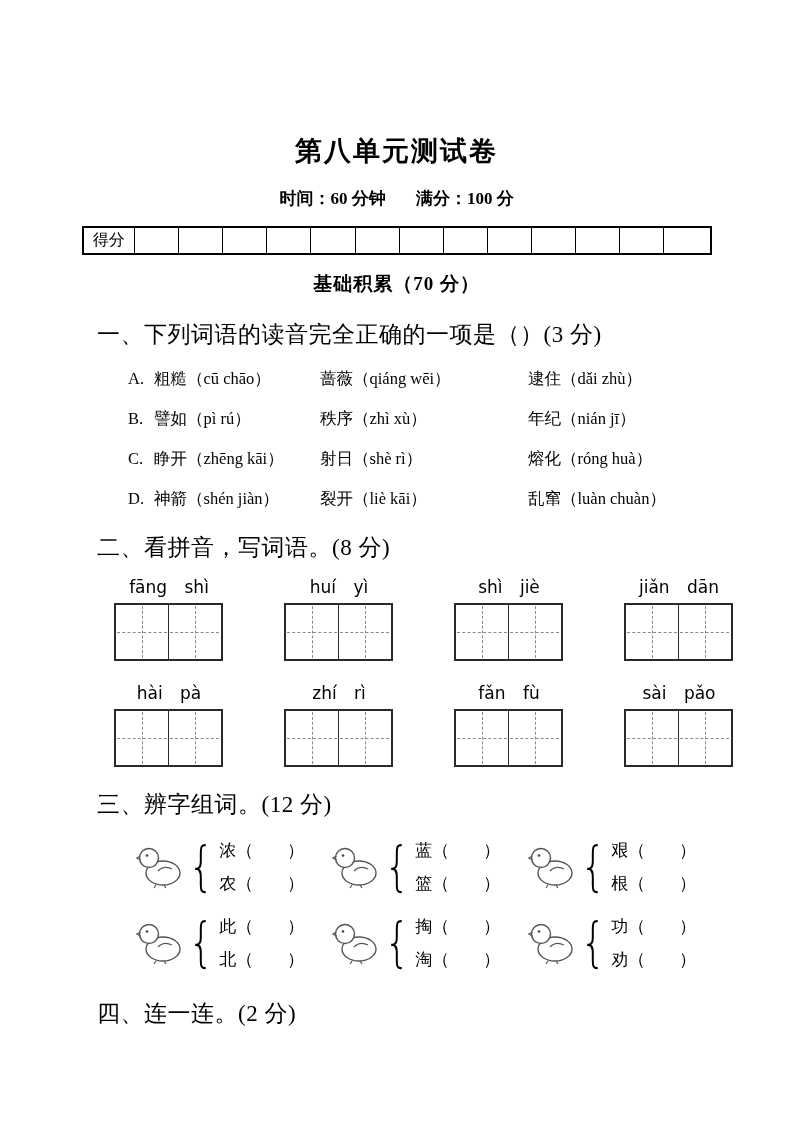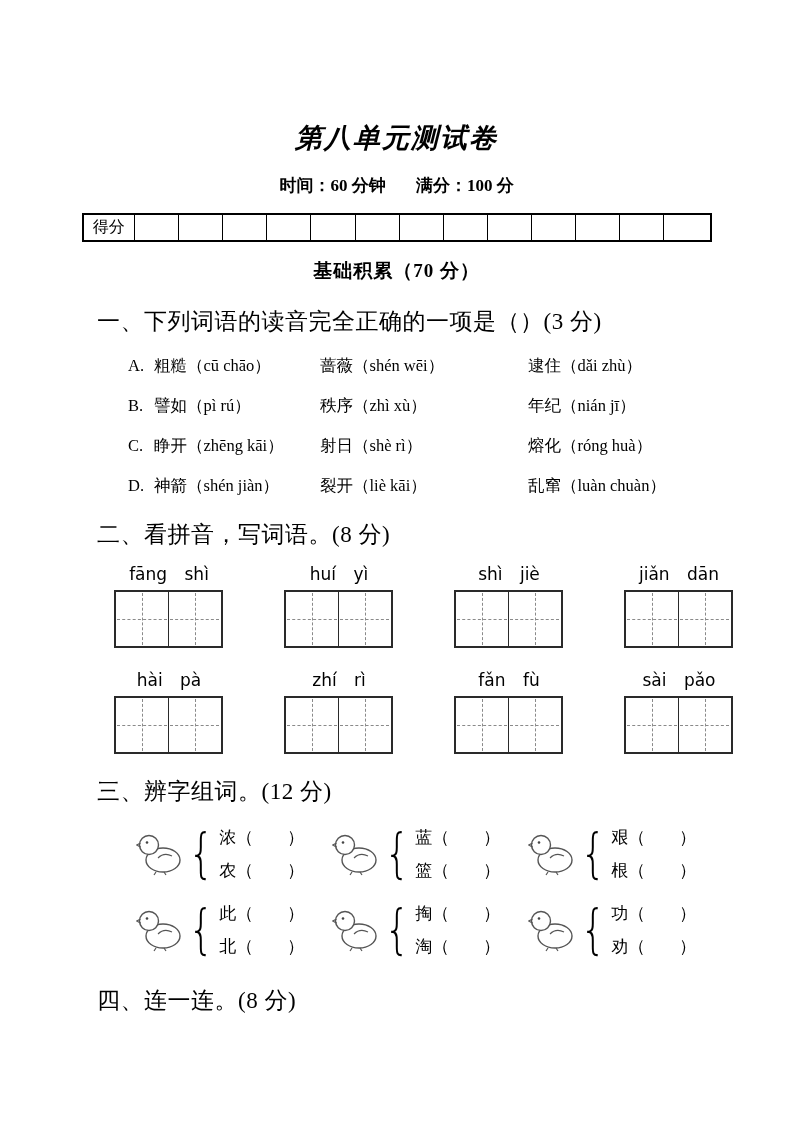--- a/index.html
+++ b/index.html
@@ -4,23 +4,22 @@
 <style>
   * { box-sizing: border-box; }
   html, body { margin: 0; padding: 0; background: #e9e9e9; }
   .page {
     width: 793px; height: 1122px; margin: 0 auto; background: #ffffff;
     font-family: "Liberation Serif", "DejaVu Serif", serif;
     color: #000; position: relative; overflow: hidden;
     padding-top: 120px;
   }
   .title {
-    margin: 0; text-align: center; font-size: 27px; font-weight: 700;
+    margin: 13px; text-align: center; font-size: 27px; font-weight: 700;
     letter-spacing: 2px;
-    font-style: italic;
   }
   .subtitle {
     margin-top: 18px; text-align: center; font-size: 17px; font-weight: 700;
   }
   .subtitle .gap { margin-left: 26px; text-align: right; }
   table.score-table {
     border-collapse: collapse; margin: 16px auto 0 auto; width: 630px;
     table-layout: auto;
   }
   table.score-table { border: 2px solid #000; }
@@ -109,21 +108,21 @@
     </tbody>
   </table>
 
   <h2 class="section-title">基础积累（70 分）</h2>
 
   <p class="stem">一、下列词语的读音完全正确的一项是（）(3 分)</p>
 
   <div class="opt-row">
     <span class="opt-label">A.</span>
     <span class="opt-c1">粗糙（cū chāo）</span>
-    <span class="opt-c2">蔷薇（shén wēi）</span>
+    <span class="opt-c2">蔷薇（qiáng wēi）</span>
     <span class="opt-c3">逮住（dǎi zhù）</span>
   </div>
   <div class="opt-row">
     <span class="opt-label">B.</span>
     <span class="opt-c1">譬如（pì rú）</span>
     <span class="opt-c2">秩序（zhì xù）</span>
     <span class="opt-c3">年纪（nián jī）</span>
   </div>
   <div class="opt-row">
     <span class="opt-label">C.</span>
@@ -305,15 +304,15 @@
           </svg>
       </span>
       <span class="brace">{</span>
       <div class="bz-words">
         <div>功（　　）</div>
         <div>劝（　　）</div>
       </div>
     </div>
   </div>
 
-  <p class="stem">四、连一连。(8 分)</p>
+  <p class="stem">四、连一连。(2 分)</p>
 
 </div>
 
 </body></html>

